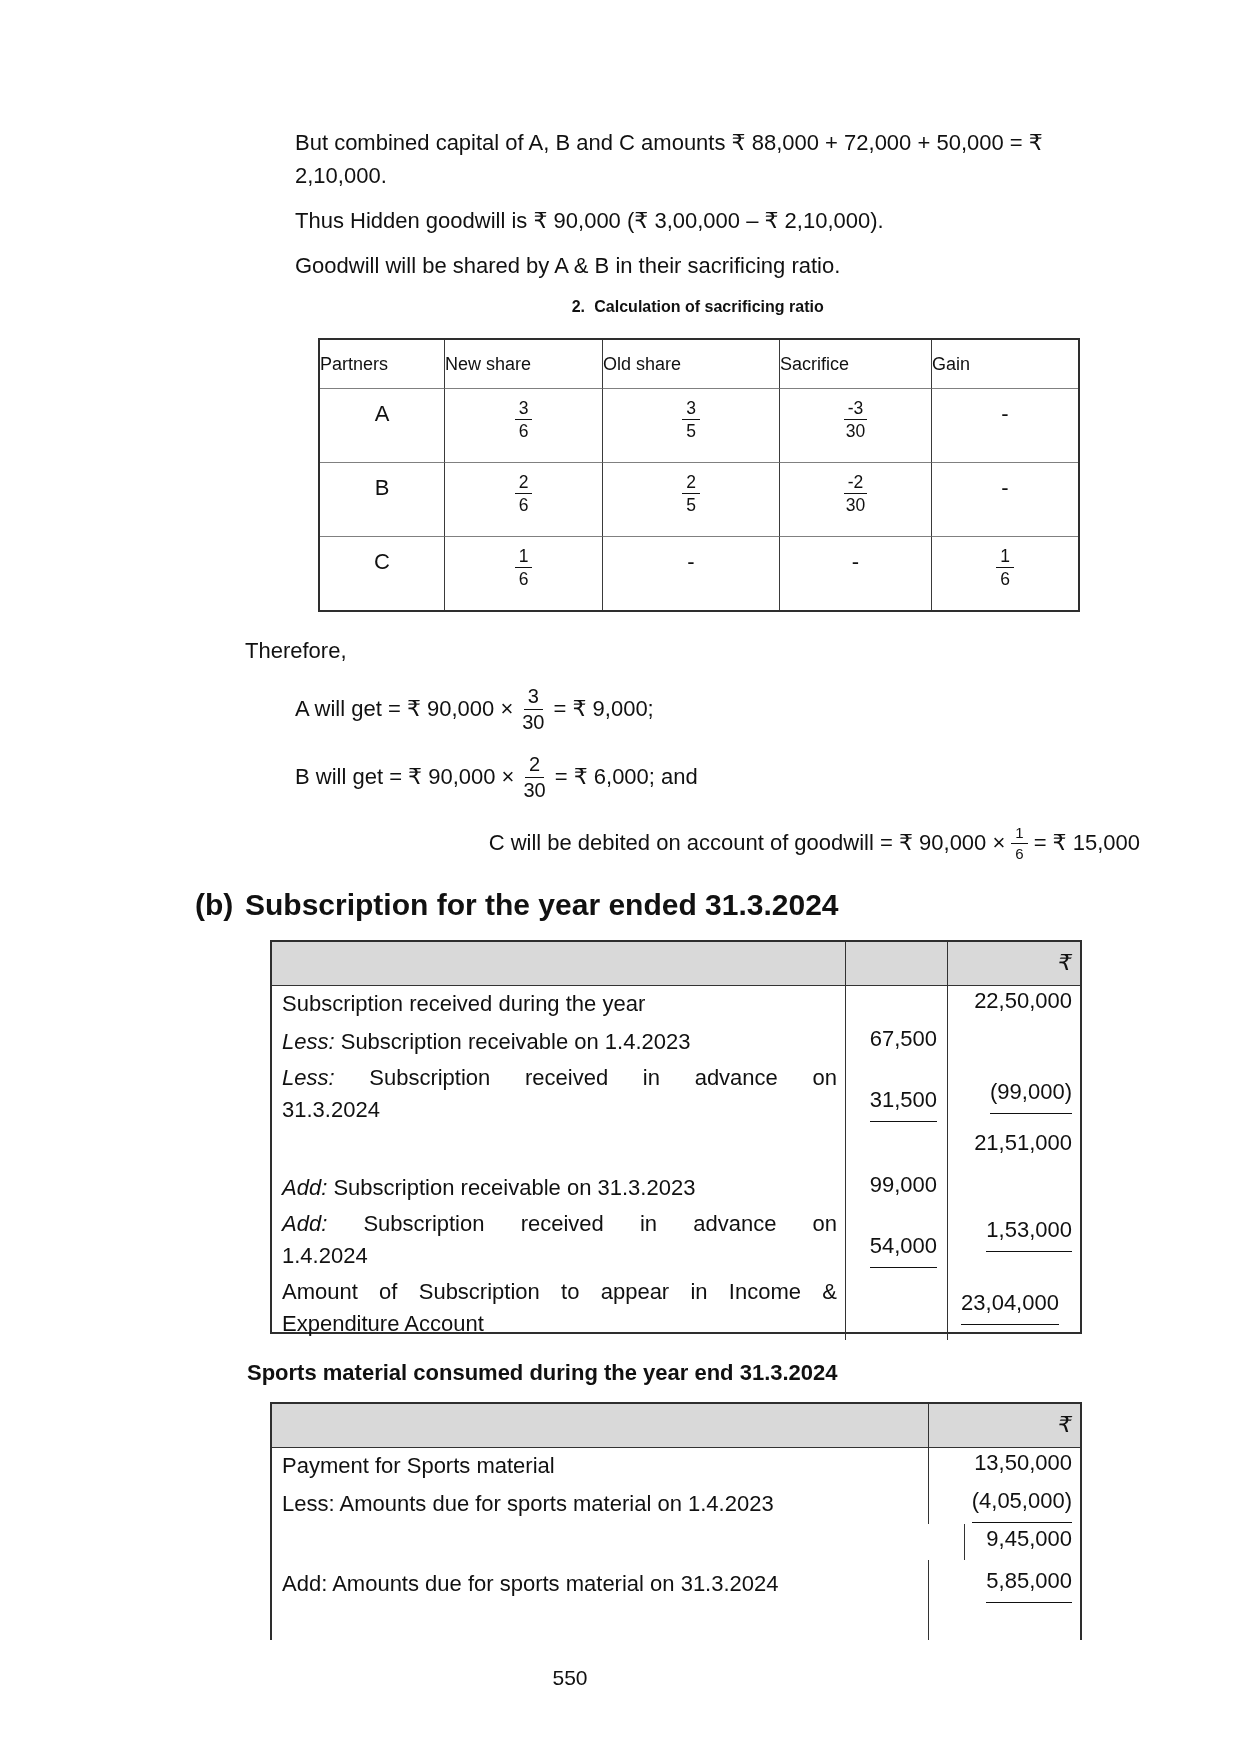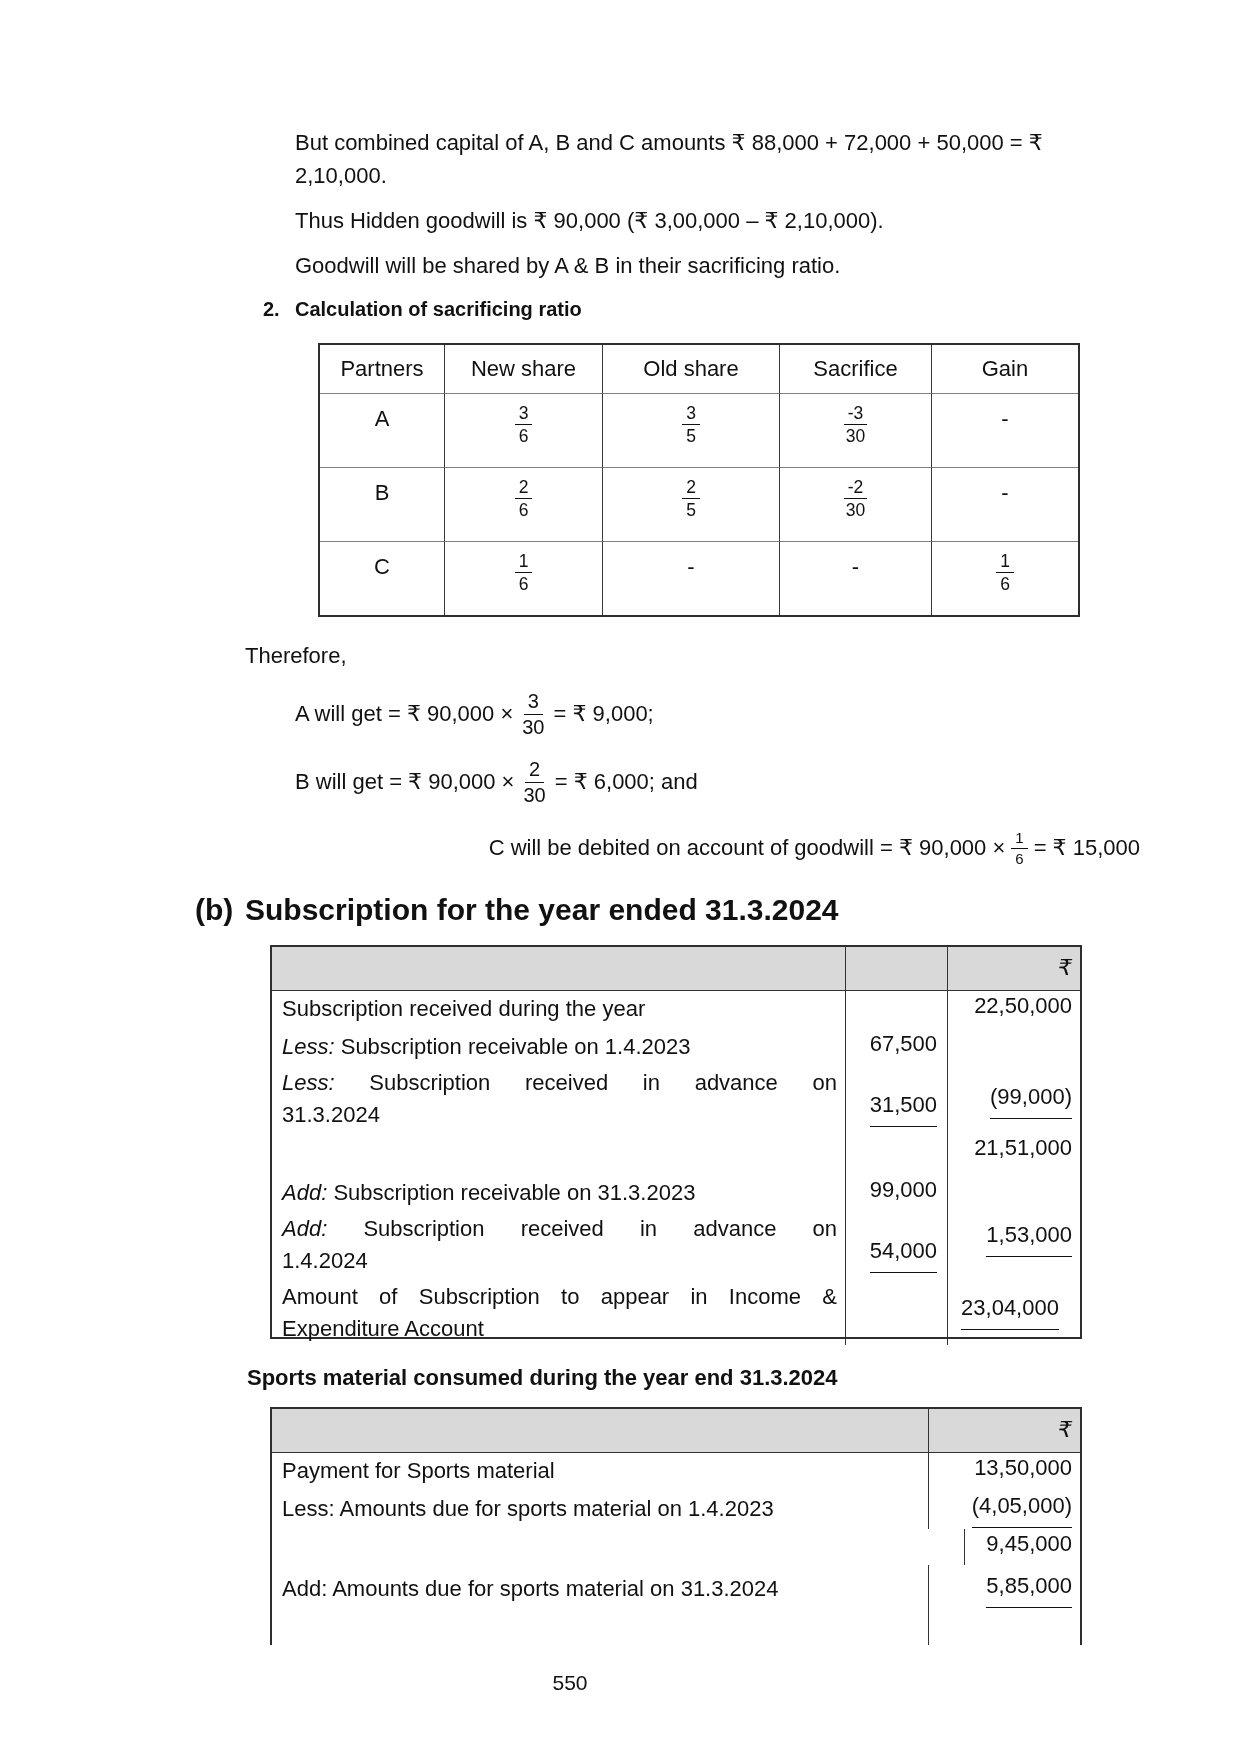--- a/index.html
+++ b/index.html
@@ -9,37 +9,37 @@
     font-family: "Liberation Sans", "DejaVu Sans", sans-serif;
     color: #111; overflow: hidden;
   }
   .page { width: 1140px; height: 1754px; padding-top: 126px; }
 
   
   .para { margin: 12px 90px 0 295px; font-size: 22px; line-height: 33px; }
   .para.first { margin-top: 0; }
 
   
-  .h2row { margin: 16px 17px 0 263px; font-size: 20px; font-weight: bold; }
+  .h2row { margin: 16px 17px 0 263px; font-size: 16px; font-weight: bold; text-align: center; }
   .h2num { display: inline-block; width: 32px; }
   .hbrow { margin: 20px 0 0 195px; font-size: 30px; font-weight: bold; }
   .hbnum { display: inline-block; width: 50px; }
 
   
   .frac { display: inline-flex; flex-direction: column; align-items: center;
           font-size: 17.5px; line-height: 1.15; vertical-align: middle; }
   .frac .fnum { padding: 0 4px 1px; border-bottom: 1.4px solid #111; }
   .frac .fden { padding-top: 1px; }
 
   
   .rt { margin: 22px 0 0 318px; width: 762px; border: 2px solid #2e2e2e;
         display: grid; grid-template-columns: 124px 158px 177px 152px 1fr; }
   .rt > div { border-left: 1.2px solid #3a3a3a; }
   .rt > div.fc { border-left: none; }
-  .rt .hcell { height: 48px; line-height: 48px; text-align: center; font-size: 22px; }
+  .rt .hcell { height: 48px; line-height: 48px; font-size: 18px; }
   .rt .bcell { height: 74px; border-top: 1px solid #808080;
                display: flex; justify-content: center; align-items: flex-start;
                font-size: 22px; }
   .rt .bcell.txt { padding-top: 12px; }
   .rt .bcell.frc { padding-top: 9px; }
 
   .therefore { margin: 26px 0 0 245px; font-size: 22px; }
 
   
   .formula { margin-left: 295px; display: flex; align-items: center; gap: 9px;

